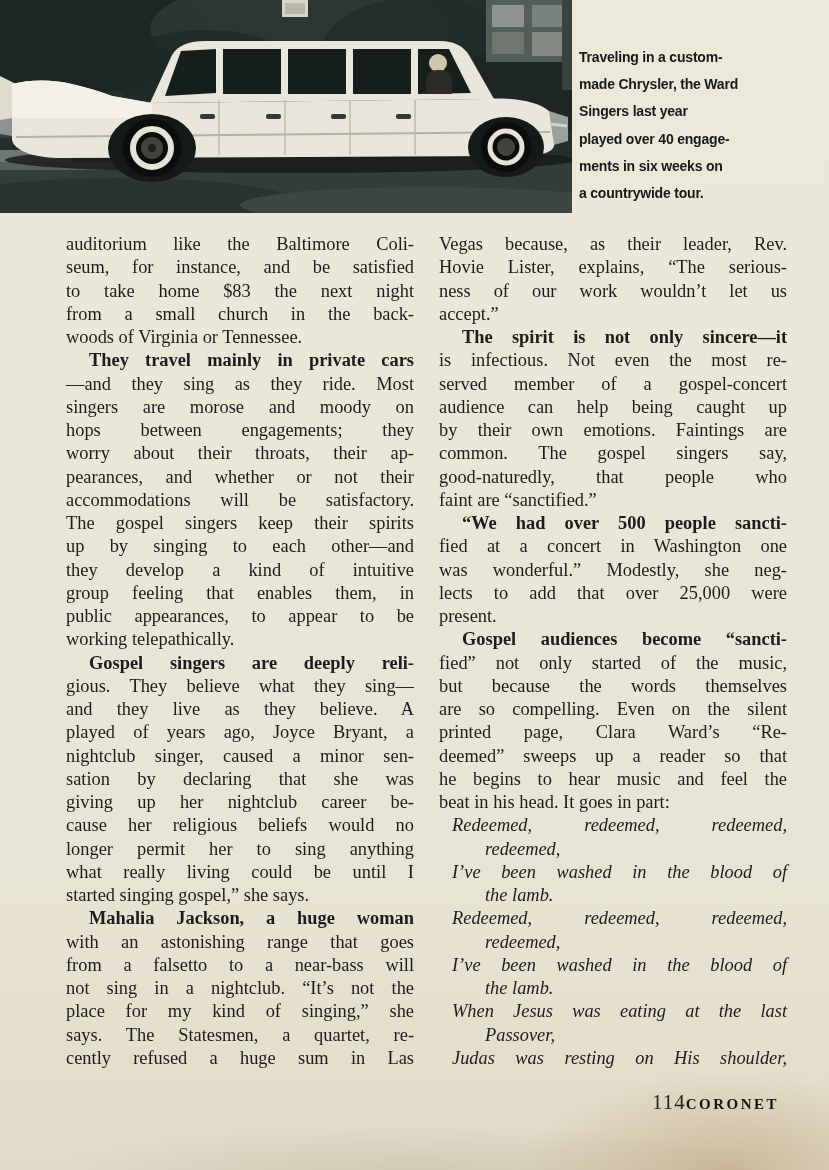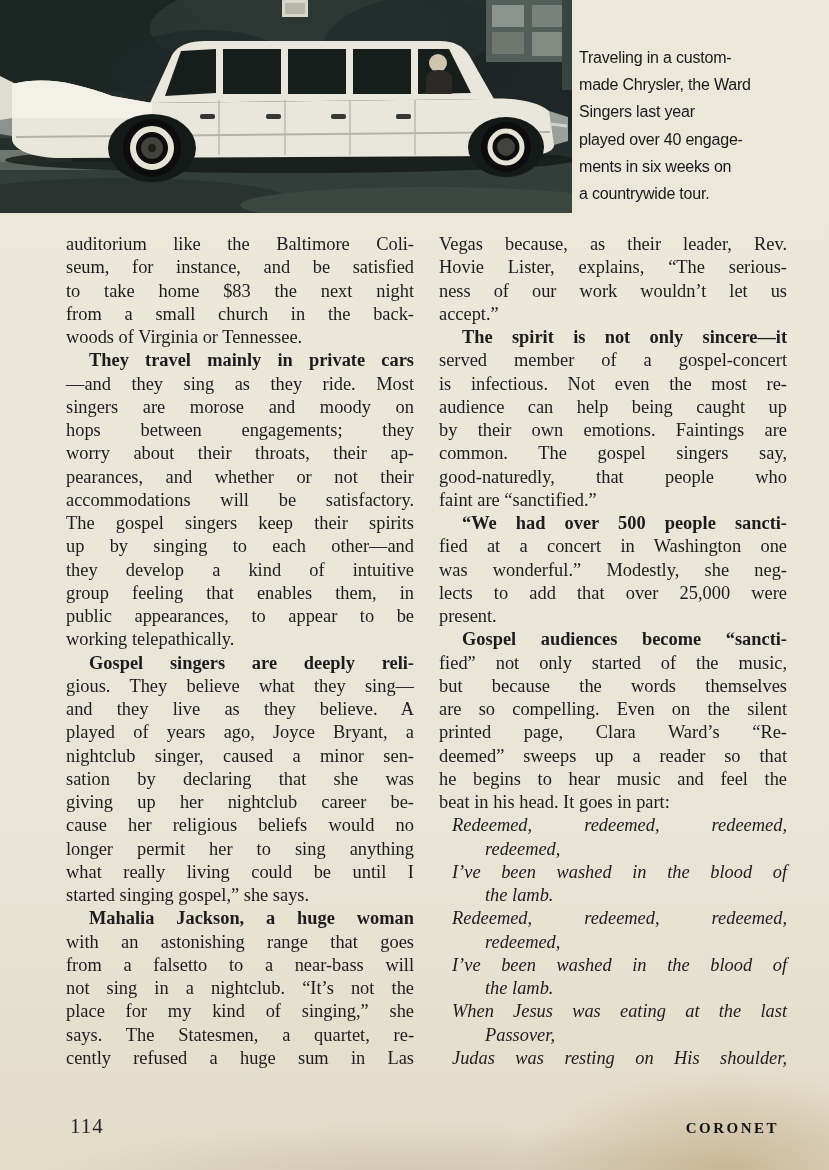--- a/index.html
+++ b/index.html
@@ -17,21 +17,21 @@
   
   .photo-wrap{
     position:absolute;top:0;left:0;width:572px;height:213px;
     background:#242e2c;
   }
   .photo-wrap svg{display:block;width:100%;height:100%;}
   
   .caption{
     position:absolute;top:44px;left:579px;width:246px;
     font-family:"Liberation Sans", sans-serif;
-    font-weight:normal;font-size:16px;line-height:27.2px;
+    font-weight:bold;font-size:14px;line-height:27.2px;
     color:#17181a;letter-spacing:-0.2px;
   }
   
   .columns{
     position:absolute;top:233px;left:66px;right:42px;
     display:flex;gap:25px;
   }
   .col{flex:1;font-size:18.4px;line-height:23.25px;}
   .para{margin:0;}
   .line{
@@ -40,21 +40,21 @@
     overflow-wrap:break-word;
   }
   .line.last,.line.cont{text-align-last:left;}
   .para.indent .line:first-child{text-indent:1.25em;font-weight:bold;}
   .lyric{font-style:italic;margin:0;}
   .lyric .line{padding-left:13px;}
   .lyric .line.cont{padding-left:46px;}
   
   .footer{
     position:absolute;top:1090px;left:70px;right:50px;
-    display:flex;justify-content:space-between;align-items:baseline;margin-top:24px;
+    display:flex;justify-content:flex-end;align-items:baseline;
   }
   .page-number{font-size:21px;letter-spacing:1px;color:#23242a;}
   .magazine-title{
     font-size:15px;font-weight:bold;letter-spacing:2.5px;color:#141518;
   }
 </style>
 </head>
 <body>
 
 <div class="page">
@@ -193,22 +193,22 @@
       </div>
     <div class="col" id="col-right">
         <div class="para">
           <div class="line">Vegas because, as their leader, Rev.</div>
           <div class="line">Hovie Lister, explains, “The serious-</div>
           <div class="line">ness of our work wouldn’t let us</div>
           <div class="line last">accept.”</div>
         </div>
         <div class="para indent">
           <div class="line">The spirit is not only sincere—it</div>
+          <div class="line">is infectious. Not even the most re-</div>
           <div class="line">served member of a gospel-concert</div>
-          <div class="line">is infectious. Not even the most re-</div>
           <div class="line">audience can help being caught up</div>
           <div class="line">by their own emotions. Faintings are</div>
           <div class="line">common. The gospel singers say,</div>
           <div class="line">good-naturedly, that people who</div>
           <div class="line last">faint are “sanctified.”</div>
         </div>
         <div class="para indent">
           <div class="line">“We had over 500 people sancti-</div>
           <div class="line">fied at a concert in Washington one</div>
           <div class="line">was wonderful.” Modestly, she neg-</div>

